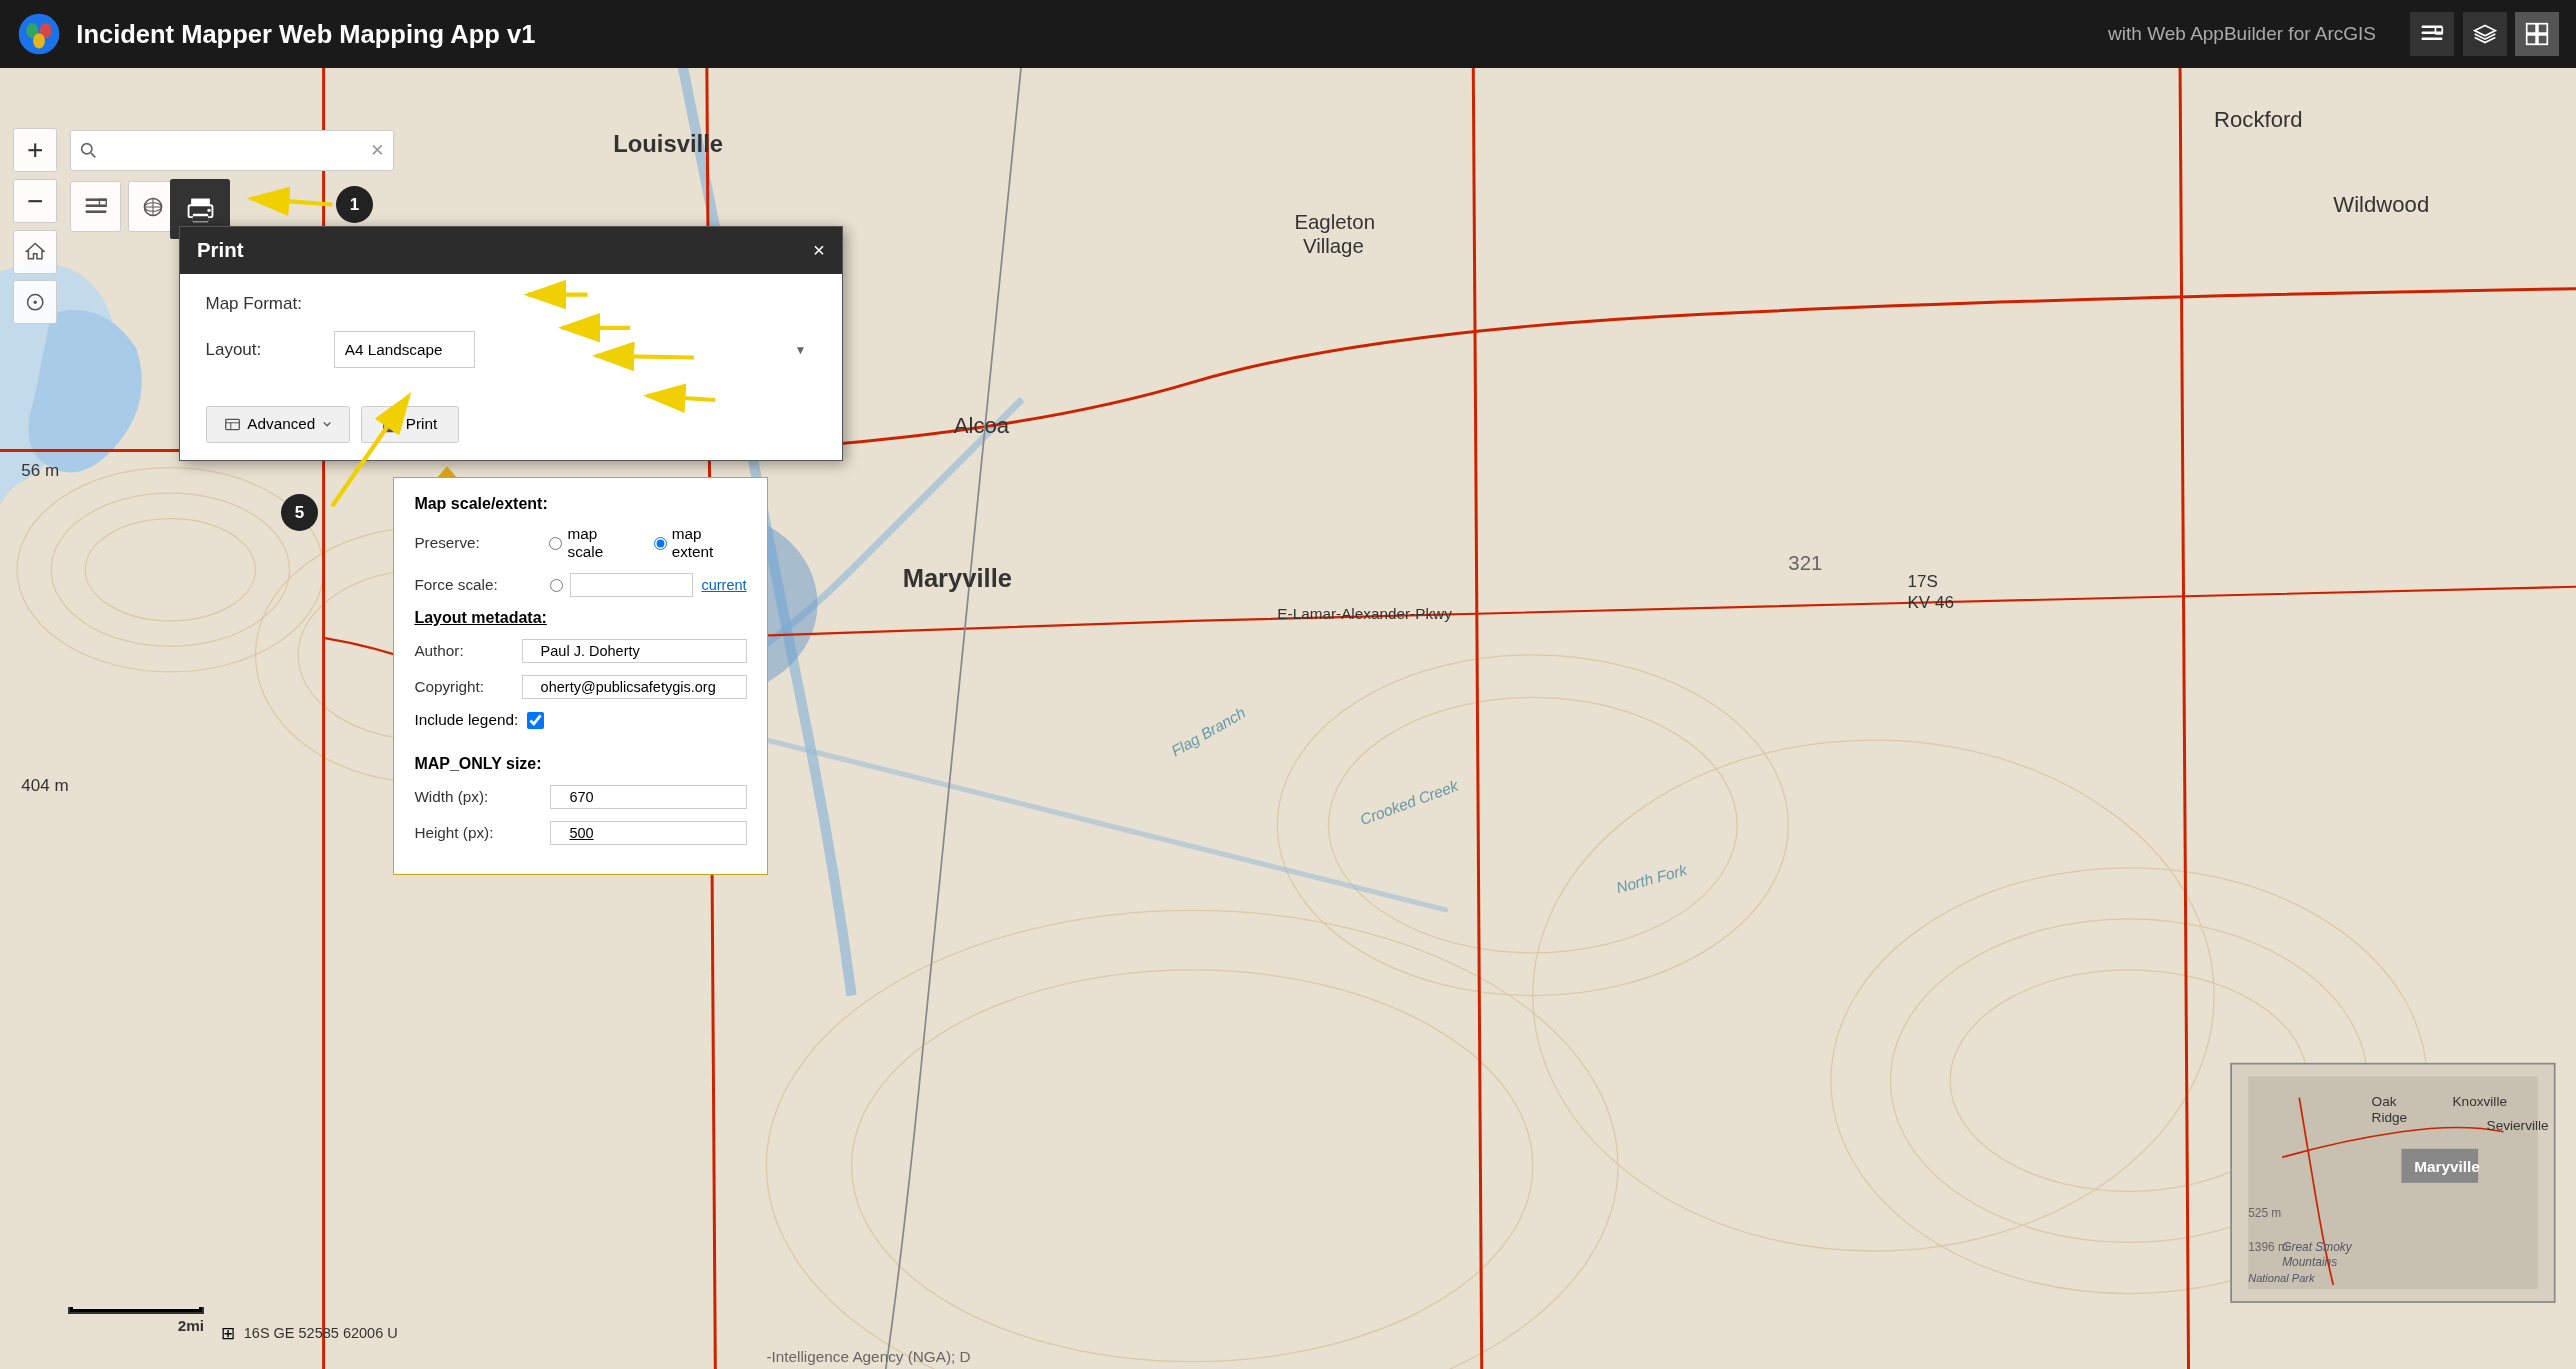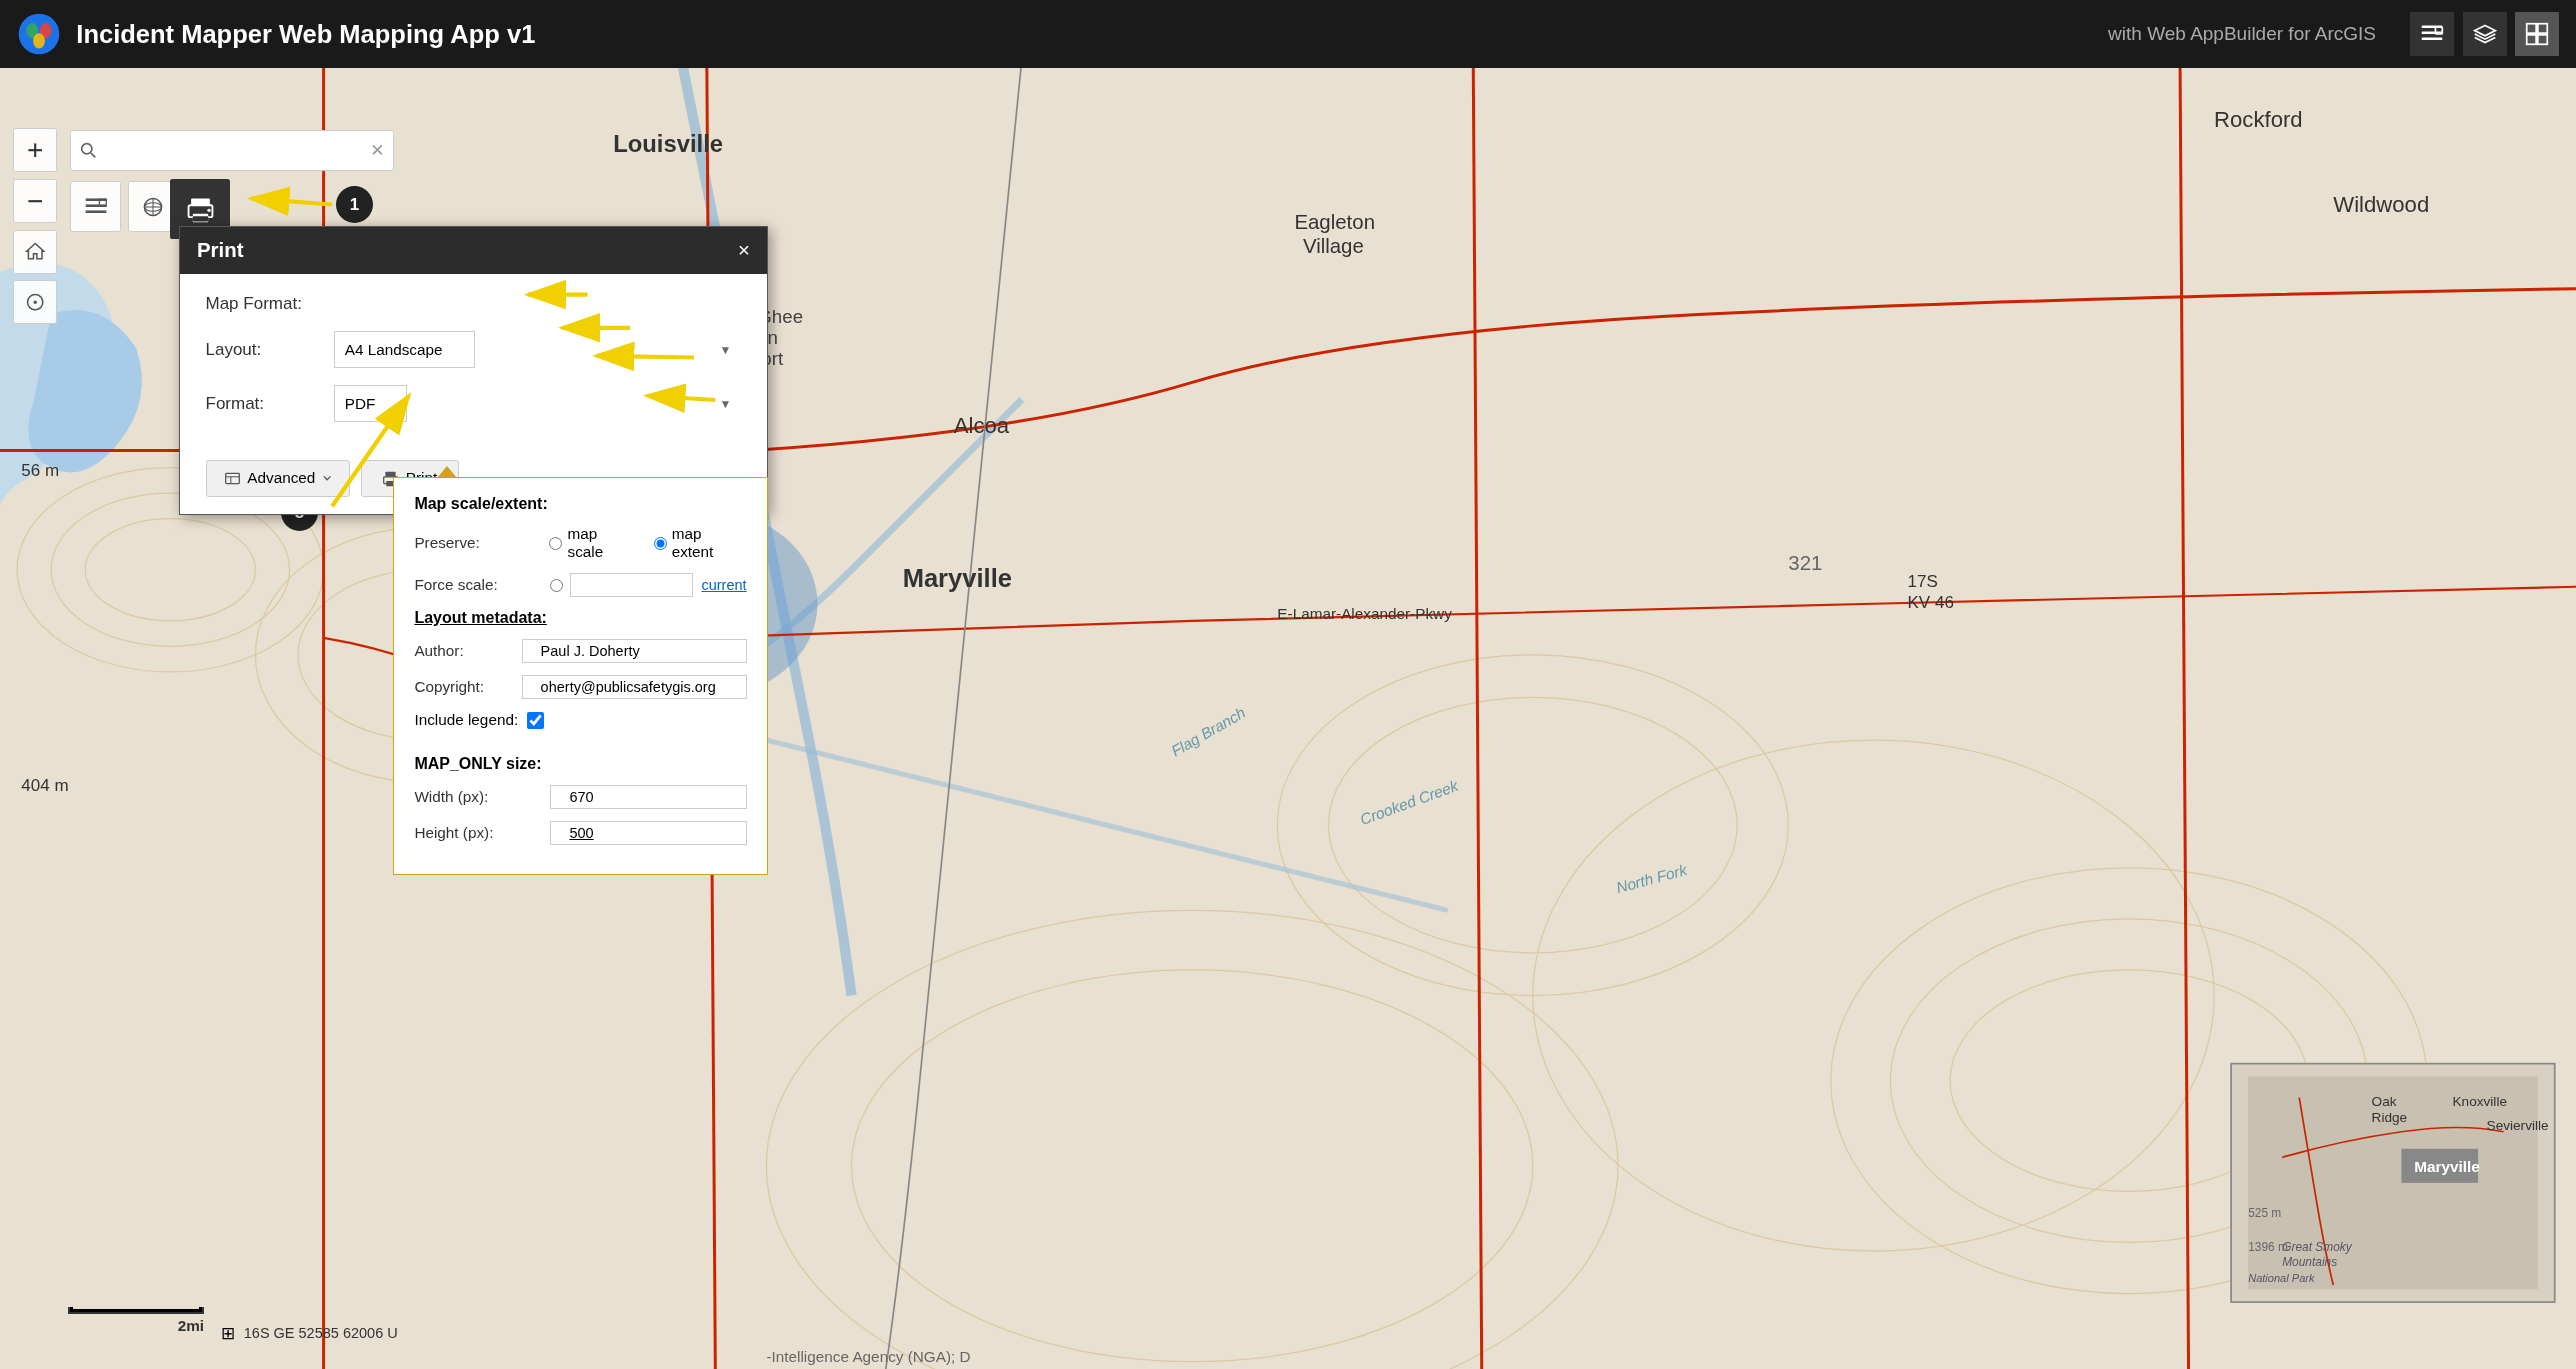--- a/index.html
+++ b/index.html
@@ -72,21 +72,21 @@
     }
 
     
     #annotation-arrows {
       position: absolute; top: 0; left: 0; width: 100%; height: 100%;
       pointer-events: none; z-index: 200;
     }
 
     
     #print-dialog {
-      position: absolute; top: 166px; left: 179px; width: 589px;
+      position: absolute; top: 166px; left: 179px; width: 664px;
       background: white; border: 1.7px solid #555; z-index: 150;
       box-shadow: 3.4px 3.4px 13.6px rgba(0,0,0,0.4);
     }
     #print-dialog-header {
       background: #2c2c2c; color: white; padding: 12px 17px;
       display: flex; align-items: center; justify-content: space-between;
     }
     #print-dialog-title { font-size: 20.4px; font-weight: bold; }
     #print-dialog-close { color: white; font-size: 20.4px; cursor: pointer; background: none; border: none; }
     #print-dialog-body { padding: 20.4px 25.5px; }
@@ -379,32 +379,20 @@
         <label class="form-label">Layout:</label>
         <div class="select-wrapper">
           <select class="form-select">
             <option>A4 Landscape</option>
             <option>A4 Portrait</option>
             <option>Letter Landscape</option>
             <option>Letter Portrait</option>
           </select>
         </div>
       </div>
-      <div class="form-row">
-        <label class="form-label">Format:</label>
-        <div class="select-wrapper">
-          <select class="form-select">
-            <option>PDF</option>
-            <option>PNG32</option>
-            <option>PNG8</option>
-            <option>JPG</option>
-            <option>GIF</option>
-          </select>
-        </div>
-      </div>
     </div>
     <div id="dialog-buttons">
       <button class="btn-advanced">
         <svg width="17" height="17" viewBox="0 0 20 20">
           <rect x="2" y="4" width="16" height="12" rx="1" fill="none" stroke="#555" stroke-width="1.5"></rect>
           <line x1="2" y1="8" x2="18" y2="8" stroke="#555" stroke-width="1.2"></line>
           <line x1="8" y1="8" x2="8" y2="16" stroke="#555" stroke-width="1.2"></line>
         </svg>
         <span>Advanced</span>
         <svg width="10.2" height="10.2" viewBox="0 0 12 12">

